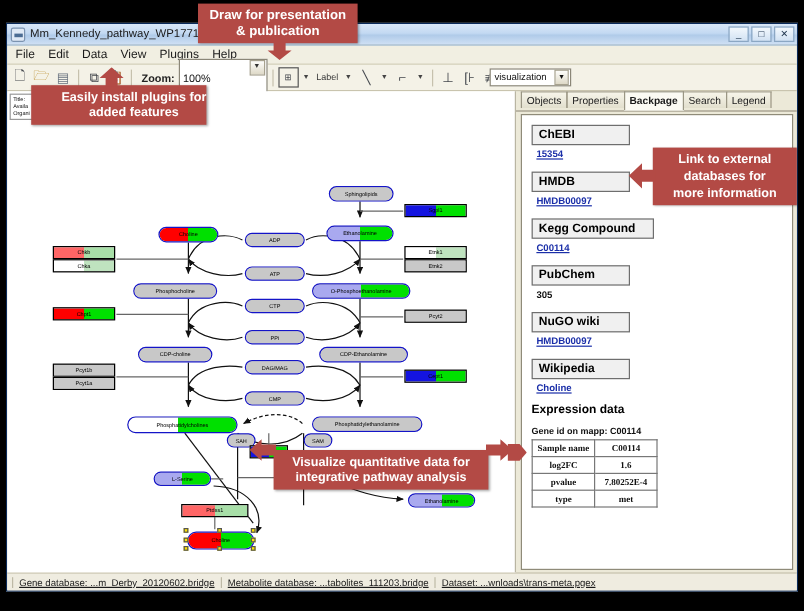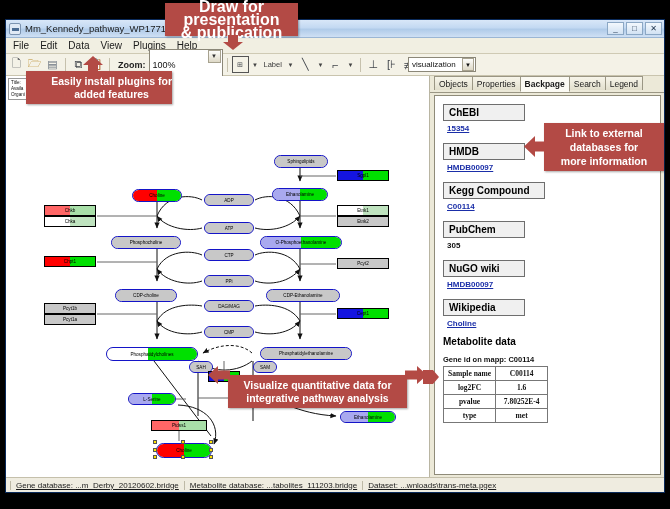--- a/index.html
+++ b/index.html
@@ -573,21 +573,21 @@
         <div id="tabstrip">
           <div class="tab">Objects</div>
           <div class="tab">Properties</div>
           <div class="tab active">Backpage</div>
           <div class="tab">Search</div>
           <div class="tab">Legend</div>
         </div>
 
         <div id="backpage">
           <div id="backpage-entries"><div class="db-header">ChEBI</div><a class="db-link">15354</a><div class="db-header">HMDB</div><a class="db-link">HMDB00097</a><div class="db-header">Kegg Compound</div><a class="db-link">C00114</a><div class="db-header">PubChem</div><a class="db-plain">305</a><div class="db-header">NuGO wiki</div><a class="db-link">HMDB00097</a><div class="db-header">Wikipedia</div><a class="db-link">Choline</a></div>
-          <div class="expr-title">Metabolite data</div>
+          <div class="expr-title">Expression data</div>
           <div class="gene-id-line">Gene id on mapp: C00114</div>
           <table class="expr">
             <tbody id="expr-body">
                 <tr>
                   <td>Sample name</td>
                   <td>C00114</td>
                 </tr>
                 <tr>
                   <td>log2FC</td>
                   <td>1.6</td>
@@ -606,21 +606,21 @@
       </div>
     </div>
 
     <div id="statusbar">
       <div class="st">Gene database: ...m_Derby_20120602.bridge</div>
       <div class="st">Metabolite database: ...tabolites_111203.bridge</div>
       <div class="st">Dataset: ...wnloads\trans-meta.pgex</div>
     </div>
   </div>
 
-  <div class="callout" style="left:165px; top:3px; width:133px; height:33px; font-size:16px; line-height:13px;">
+  <div class="callout" style="left:165px; top:3px; width:133px; height:33px; font-size:11px; line-height:13px;">
     <span style="white-space:pre-line;">Draw for presentation
 &amp; publication</span>
   </div>
   <svg class="arrowshape" style="left:222px; top:35px;" width="22" height="15" viewBox="0 0 22 15">
     <path d="M6,0 L16,0 L16,7 L21,7 L11,15 L1,7 L6,7 Z" fill="#b34a45"></path>
   </svg>
 
   <div class="callout" style="left:26px; top:71px; width:146px; height:33px; font-size:10.5px; line-height:13px;justify-content:flex-end;">
     <span style="white-space:pre-line;">Easily install plugins for
 added features</span>

